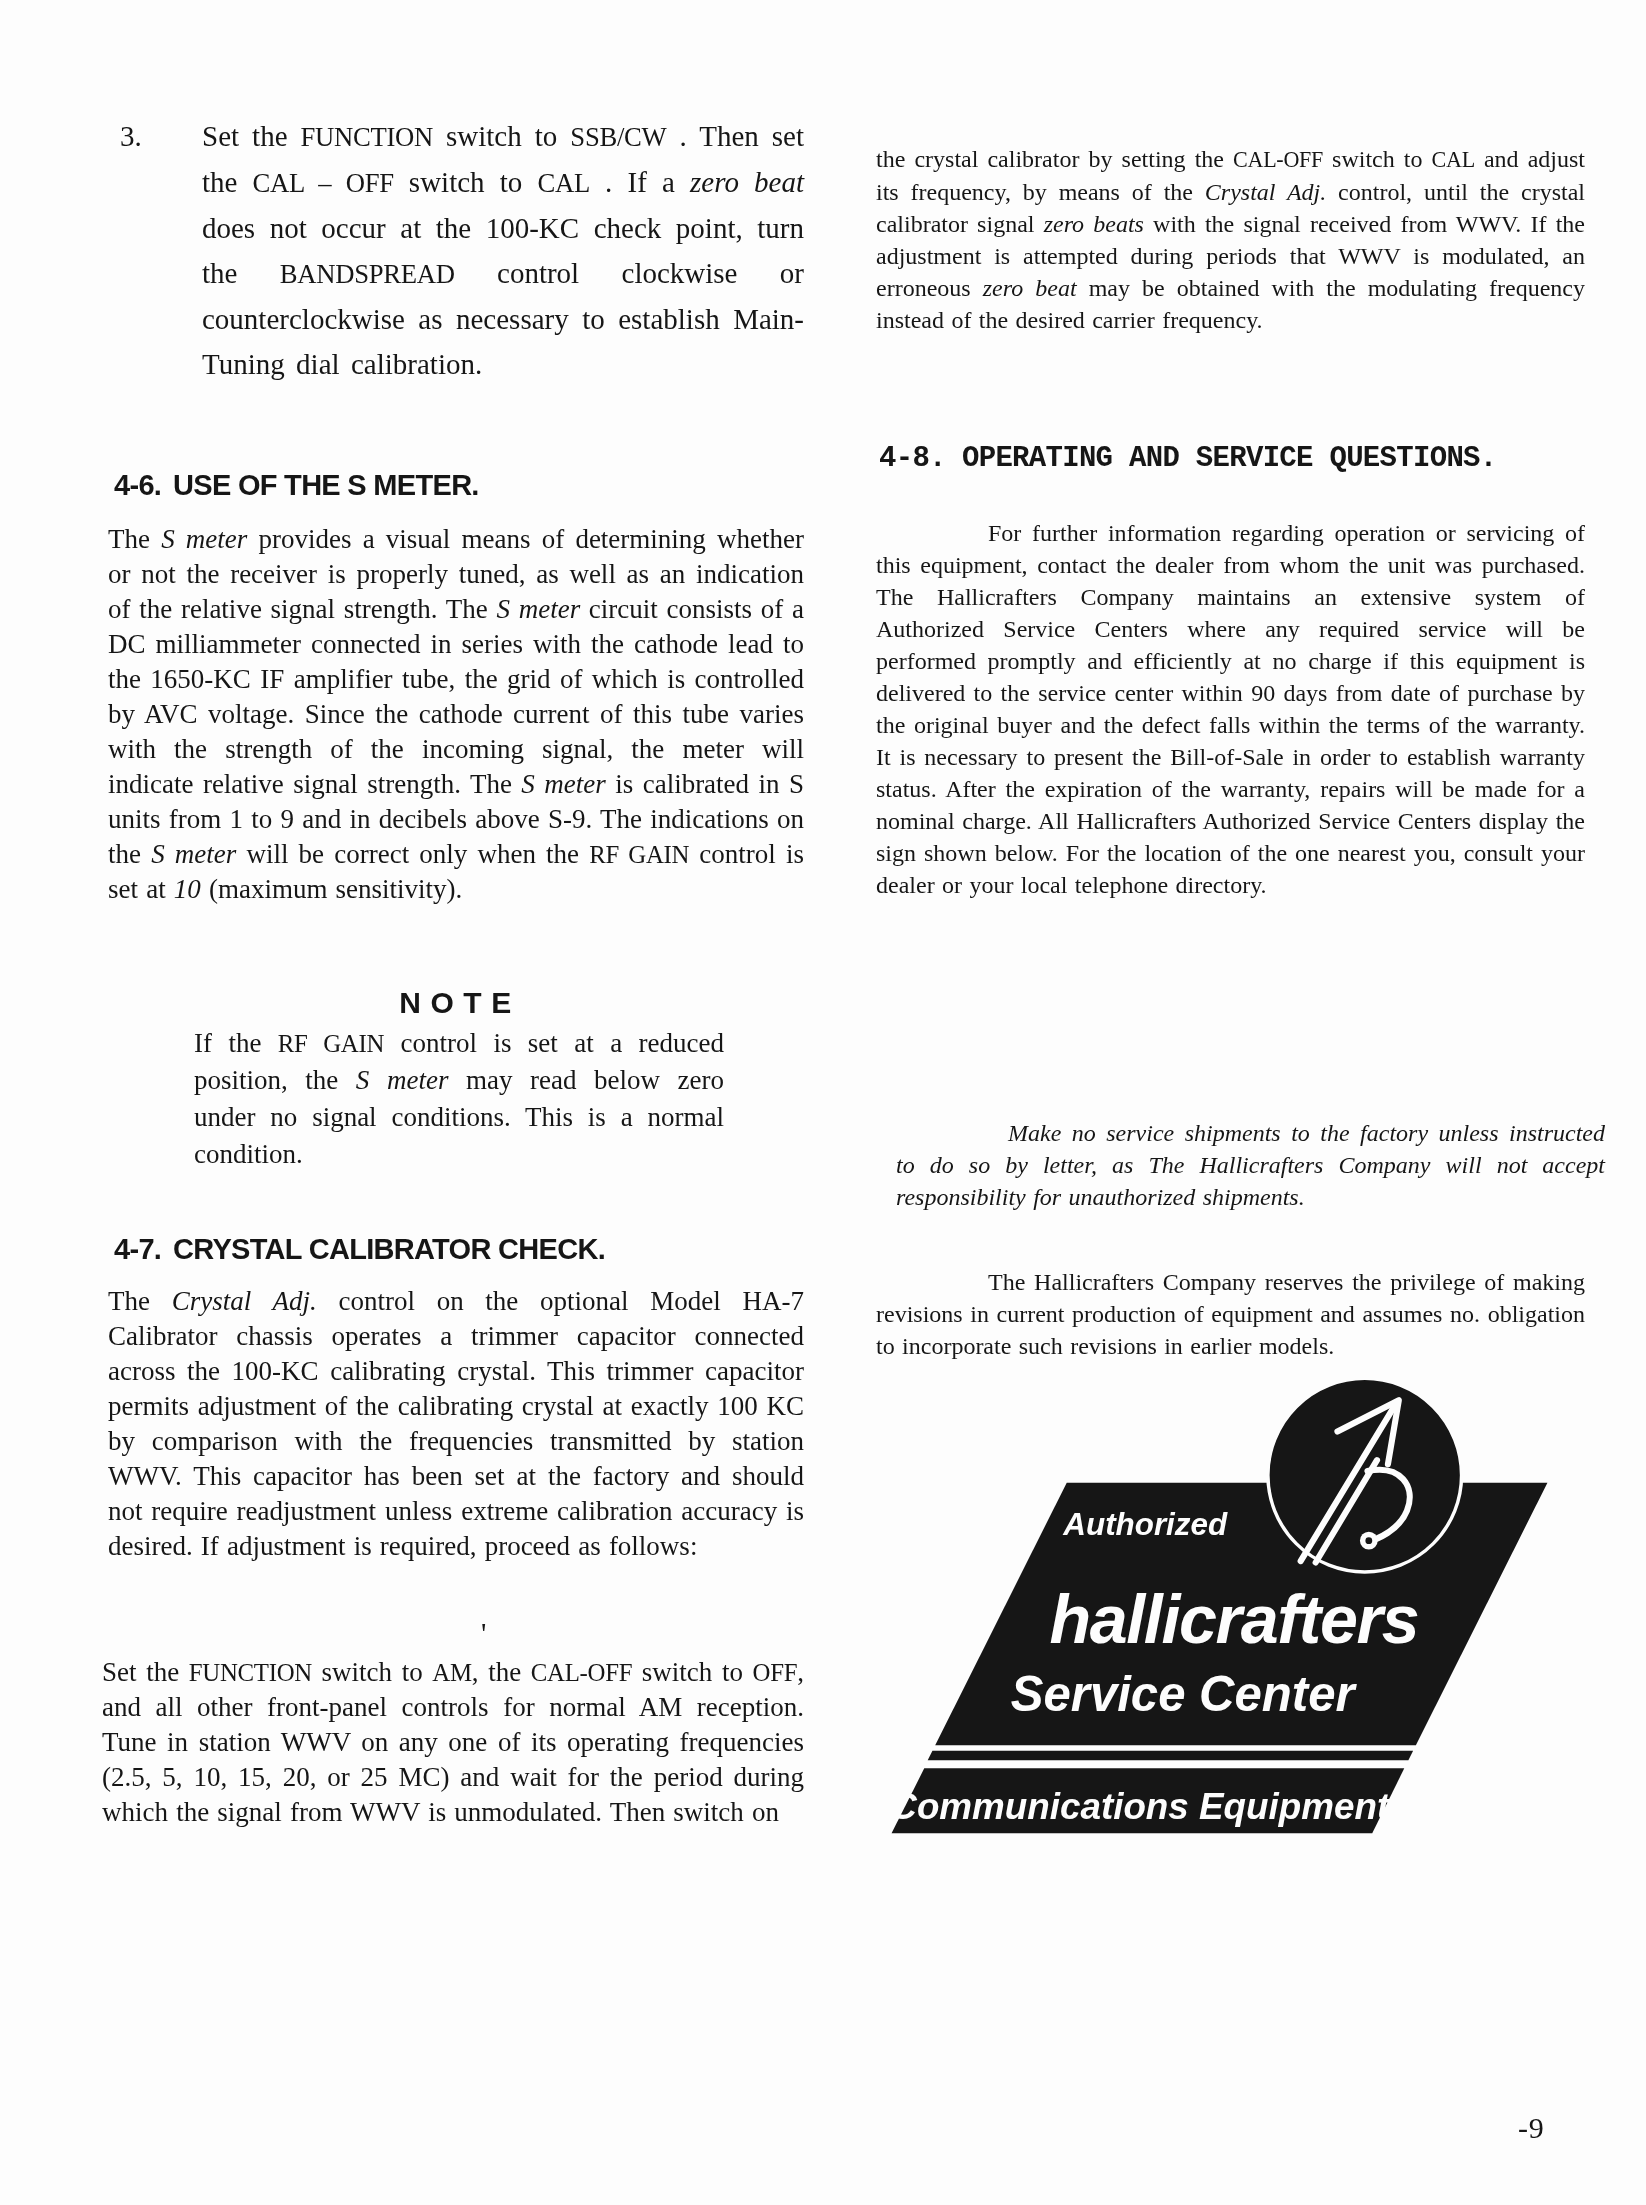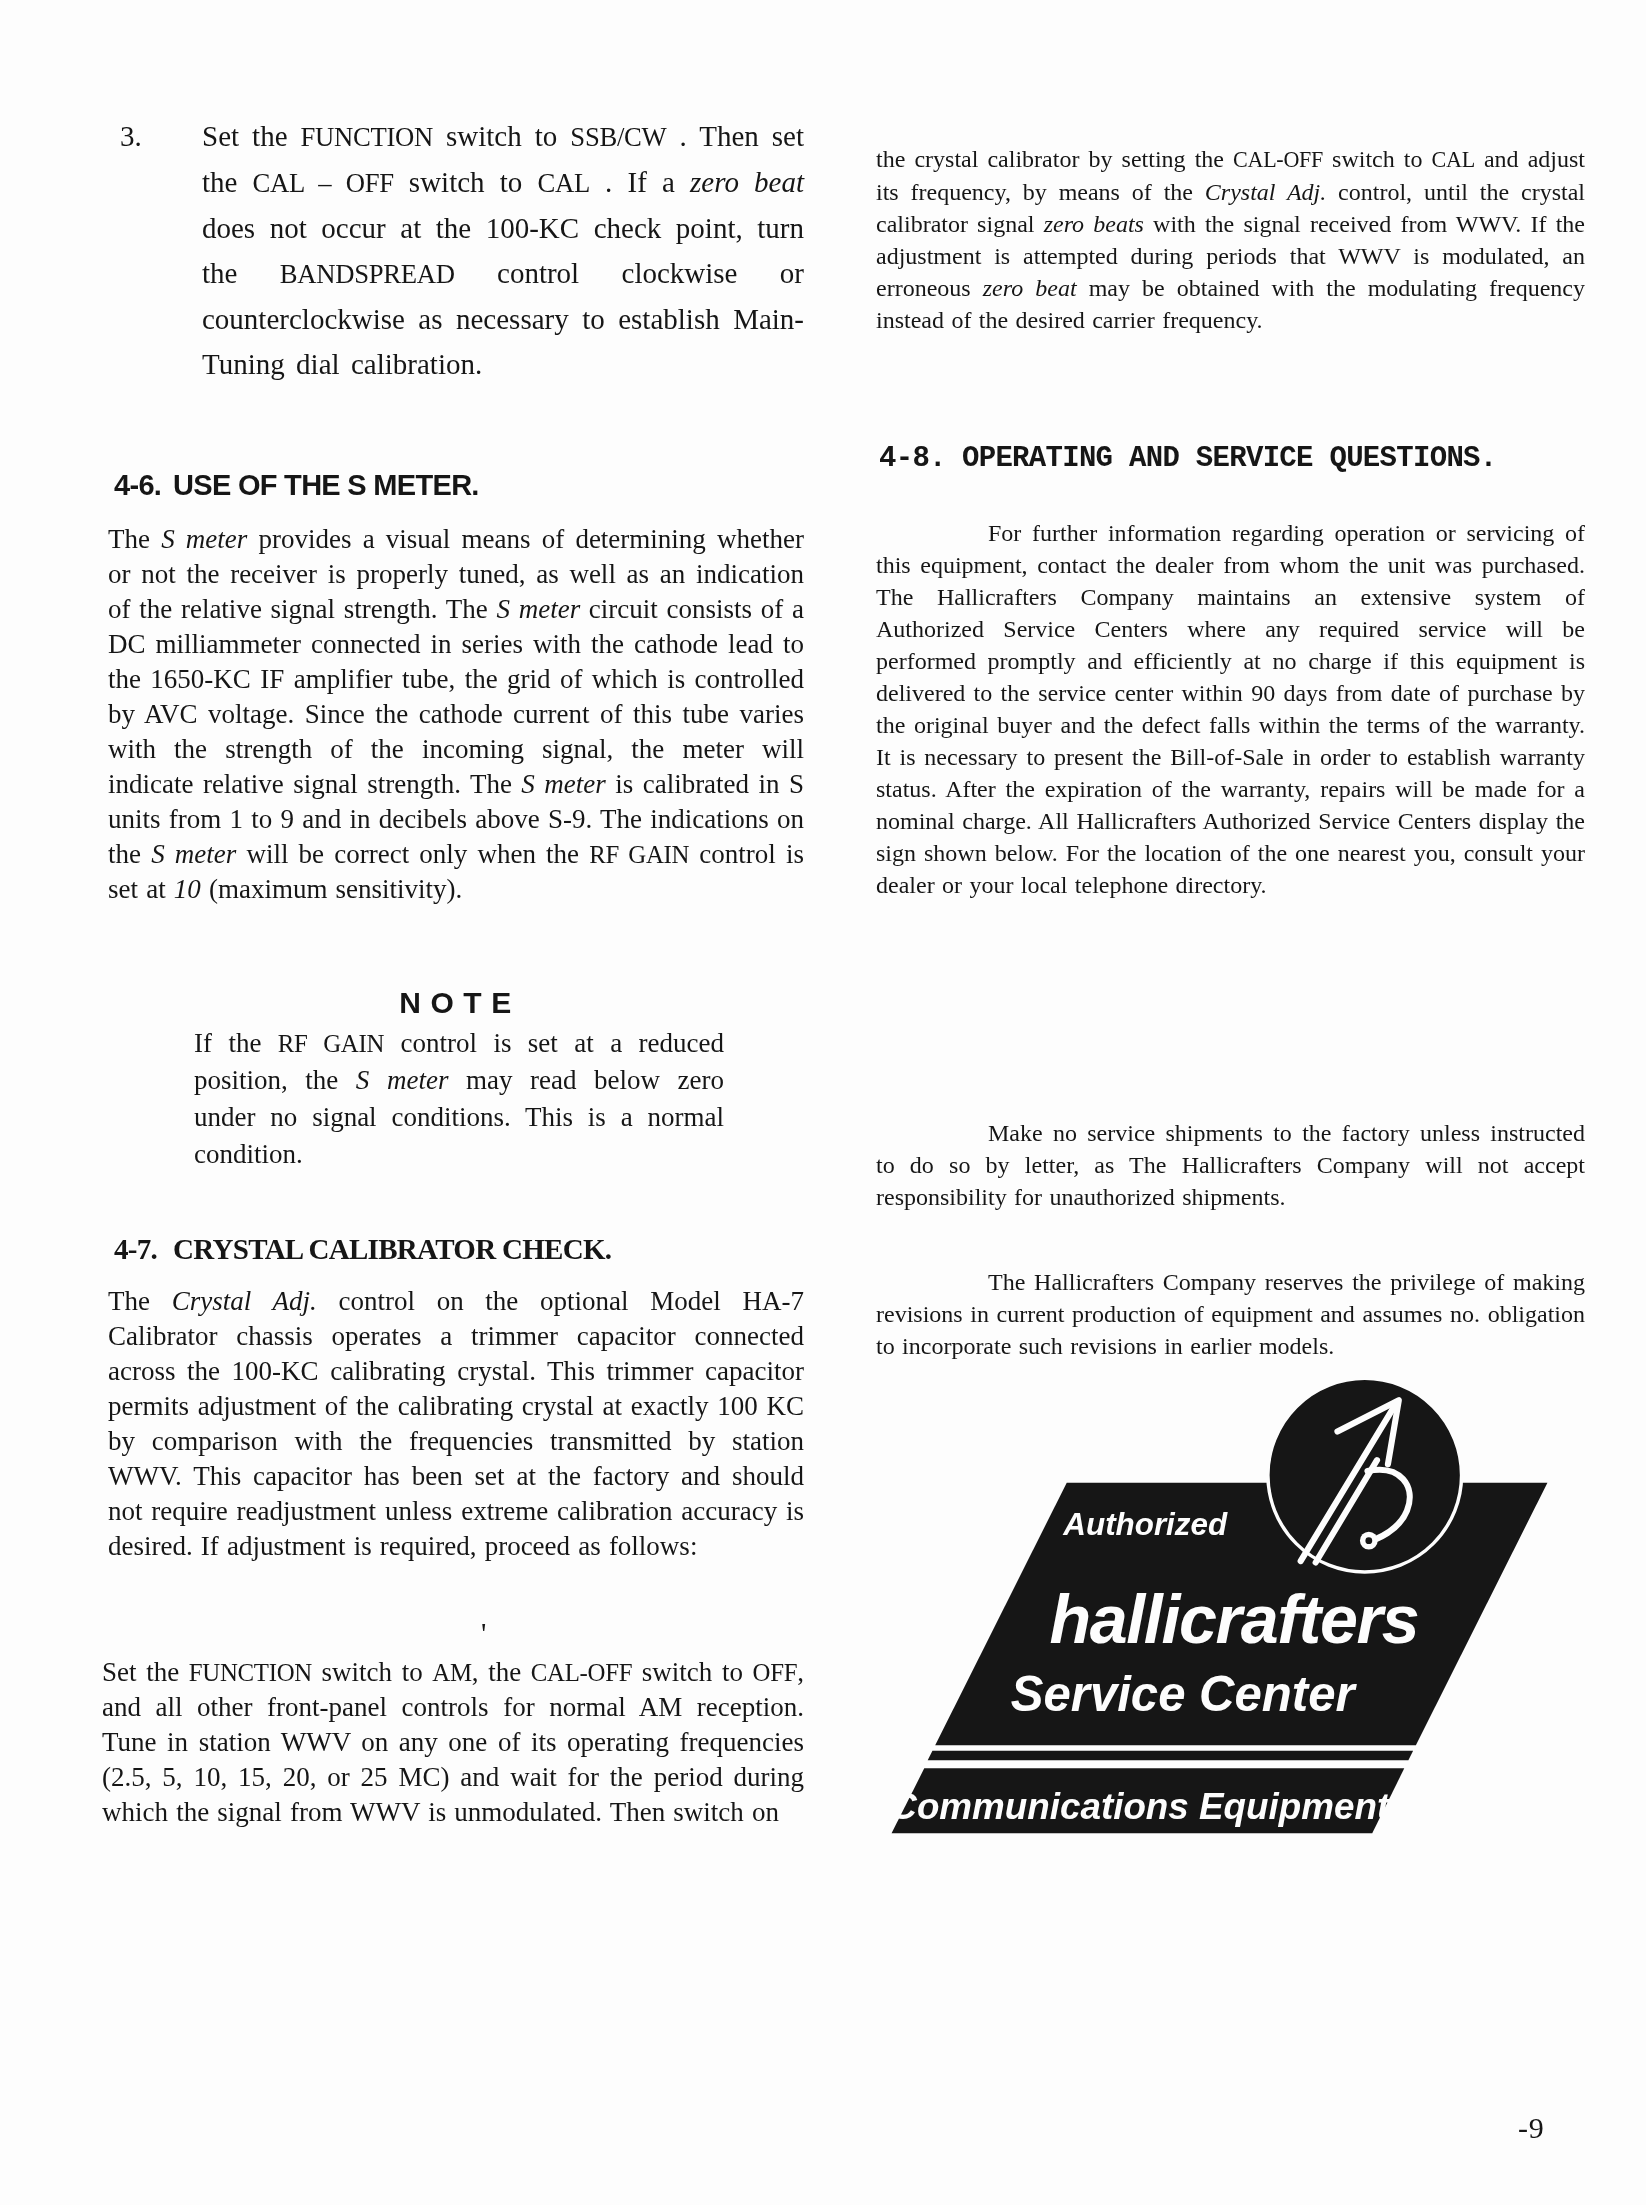--- a/index.html
+++ b/index.html
@@ -62,39 +62,39 @@
 
   <div class="heading" style="left:114px;top:469px;">
     <span class="hid-l">4-6.</span><span>USE OF THE S METER.</span>
   </div>
 
   <div class="par" style="left:108px;top:522px;width:696px;"><span>The </span><span class="it">S meter</span><span> provides a visual means of determining whether or not the receiver is properly tuned, as well as an indication of the relative signal strength. The </span><span class="it">S meter</span><span> circuit consists of a DC milliammeter connected in series with the cathode lead to the 1650-KC IF amplifier tube, the grid of which is controlled by AVC voltage. Since the cathode current of this tube varies with the strength of the incoming signal, the meter will indicate relative signal strength. The </span><span class="it">S meter</span><span> is calibrated in S units from 1 to 9 and in decibels above S-9. The indications on the </span><span class="it">S meter</span><span> will be correct only when the </span><span class="ctl">RF GAIN</span><span> control is set at </span><span class="it">10</span><span> (maximum sensitivity).</span></div>
 
   <div class="note-title" style="left:194px;top:973px;width:532px;margin-top:13px;">NOTE</div>
   <div class="par" style="left:194px;top:1025px;width:530px;line-height:37px;"><span>If the </span><span class="ctl">RF GAIN</span><span> control is set at a reduced position, the </span><span class="it">S meter</span><span> may read below zero under no signal conditions. This is a normal condition.</span></div>
 
-  <div class="heading" style="left:114px;top:1233px;font-family:Liberation Serif, serif;">
+  <div class="heading" style="left:114px;top:1233px;">
     <span class="hid-l">4-7.</span><span>CRYSTAL CALIBRATOR CHECK.</span>
   </div>
 
   <div class="par" style="left:108px;top:1284px;width:696px;"><span>The </span><span class="it">Crystal Adj.</span><span> control on the optional Model HA-7 Calibrator chassis operates a trimmer capacitor connected across the 100-KC calibrating crystal. This trimmer capacitor permits adjustment of the calibrating crystal at exactly 100 KC by comparison with the frequencies transmitted by station WWV. This capacitor has been set at the factory and should not require readjustment unless extreme calibration accuracy is desired. If adjustment is required, proceed as follows:</span></div>
 
   <div class="stray" style="left:481px;top:1616px;">'</div>
 
   <div class="par" style="left:102px;top:1655px;width:702px;"><span>Set the </span><span class="ctl">FUNCTION</span><span> switch to </span><span class="ctl">AM</span><span>, the </span><span class="ctl">CAL-OFF</span><span> switch to </span><span class="ctl">OFF</span><span>, and all other front-panel controls for normal AM reception. Tune in station WWV on any one of its operating frequencies (2.5, 5, 10, 15, 20, or 25 MC) and wait for the period during which the signal from WWV is unmodulated. Then switch on</span></div>
 
   <div class="par rcol" style="left:876px;top:123px;width:709px;"><span>the crystal calibrator by setting the </span><span class="ctl">CAL-OFF</span><span> switch to </span><span class="ctl">CAL</span><span> and adjust its frequency, by means of the </span><span class="it">Crystal Adj.</span><span> control, until the crystal calibrator signal </span><span class="it">zero beats</span><span> with the signal received from WWV. If the adjustment is attempted during periods that WWV is modulated, an erroneous </span><span class="it">zero beat</span><span> may be obtained with the modulating frequency instead of the desired carrier frequency.</span></div>
 
   <div class="heading" style="left:879px;top:442px;font-family:Liberation Mono, monospace;">
     <span class="hid-r">4-8.</span><span>OPERATING AND SERVICE QUESTIONS.</span>
   </div>
 
   <div class="par rcol indent" style="left:876px;top:497px;width:709px;"><span>For further information regarding operation or servicing of this equipment, contact the dealer from whom the unit was purchased. The Hallicrafters Company maintains an extensive system of Authorized Service Centers where any required service will be performed promptly and efficiently at no charge if this equipment is delivered to the service center within 90 days from date of purchase by the original buyer and the defect falls within the terms of the warranty. It is necessary to present the Bill-of-Sale in order to establish warranty status. After the expiration of the warranty, repairs will be made for a nominal charge. All Hallicrafters Authorized Service Centers display the sign shown below. For the location of the one nearest you, consult your dealer or your local telephone directory.</span></div>
 
-  <div class="par rcol indent" style="left:876px;top:1097px;width:709px;"><span>Make no service shipments to the factory unless instructed to do so by letter, as The Hallicrafters Company will not accept responsibility for unauthorized shipments.</span></div>
+  <div class="par rcol indent" style="left:896px;top:1097px;width:709px;font-style:italic;"><span>Make no service shipments to the factory unless instructed to do so by letter, as The Hallicrafters Company will not accept responsibility for unauthorized shipments.</span></div>
 
   <div class="par rcol indent" style="left:876px;top:1246px;width:709px;"><span>The Hallicrafters Company reserves the privilege of making revisions in current production of equipment and assumes no. obligation to incorporate such revisions in earlier models.</span></div>
 
   <svg class="logo-svg" width="750" height="532" viewBox="0 0 1100 780">
     <polygon class="logo-black" points="315,215 1020,215 827,600 122,600"></polygon>
     <polygon class="logo-black" points="118,608 823,608 816,622 111,622"></polygon>
     <polygon class="logo-black" points="106,634 810,634 763,729 58,729"></polygon>
 
     <circle class="logo-black" cx="752" cy="204" r="142" stroke="#fdfdfd" stroke-width="5"></circle>
 

